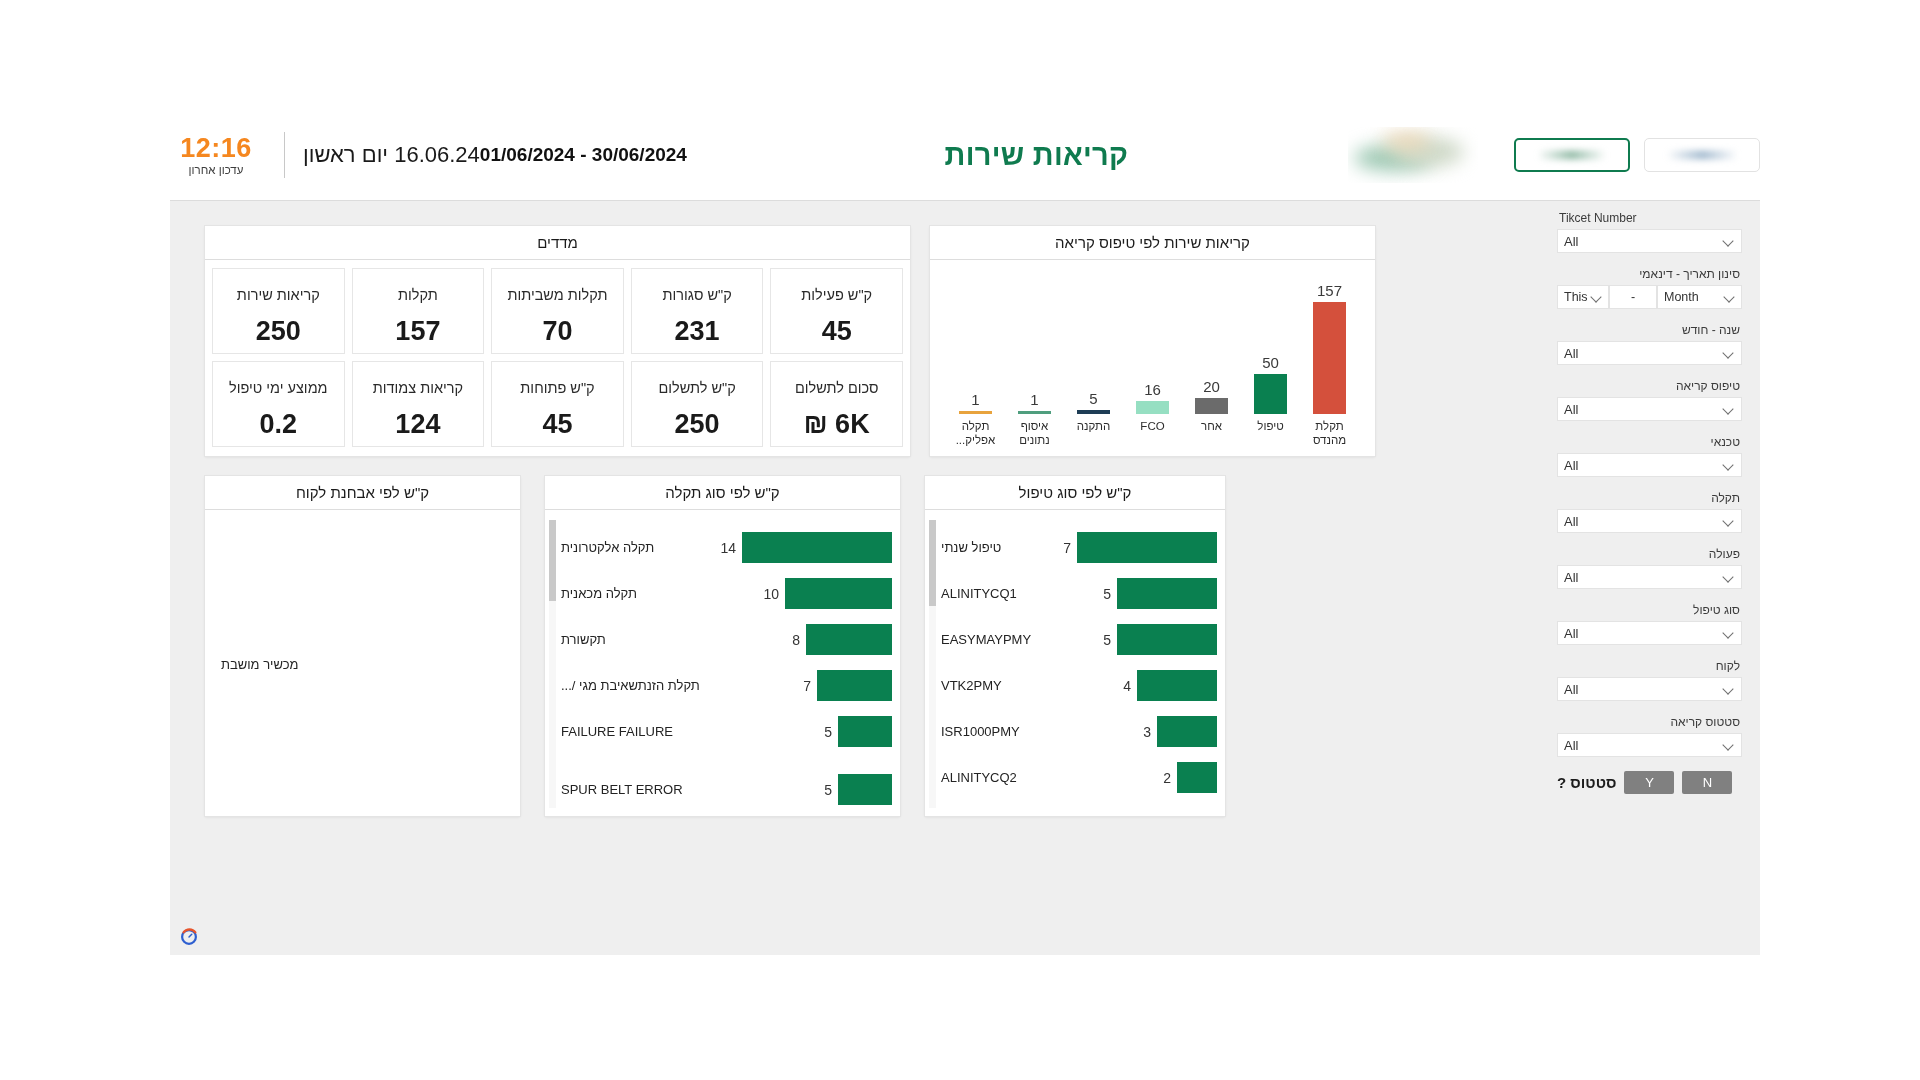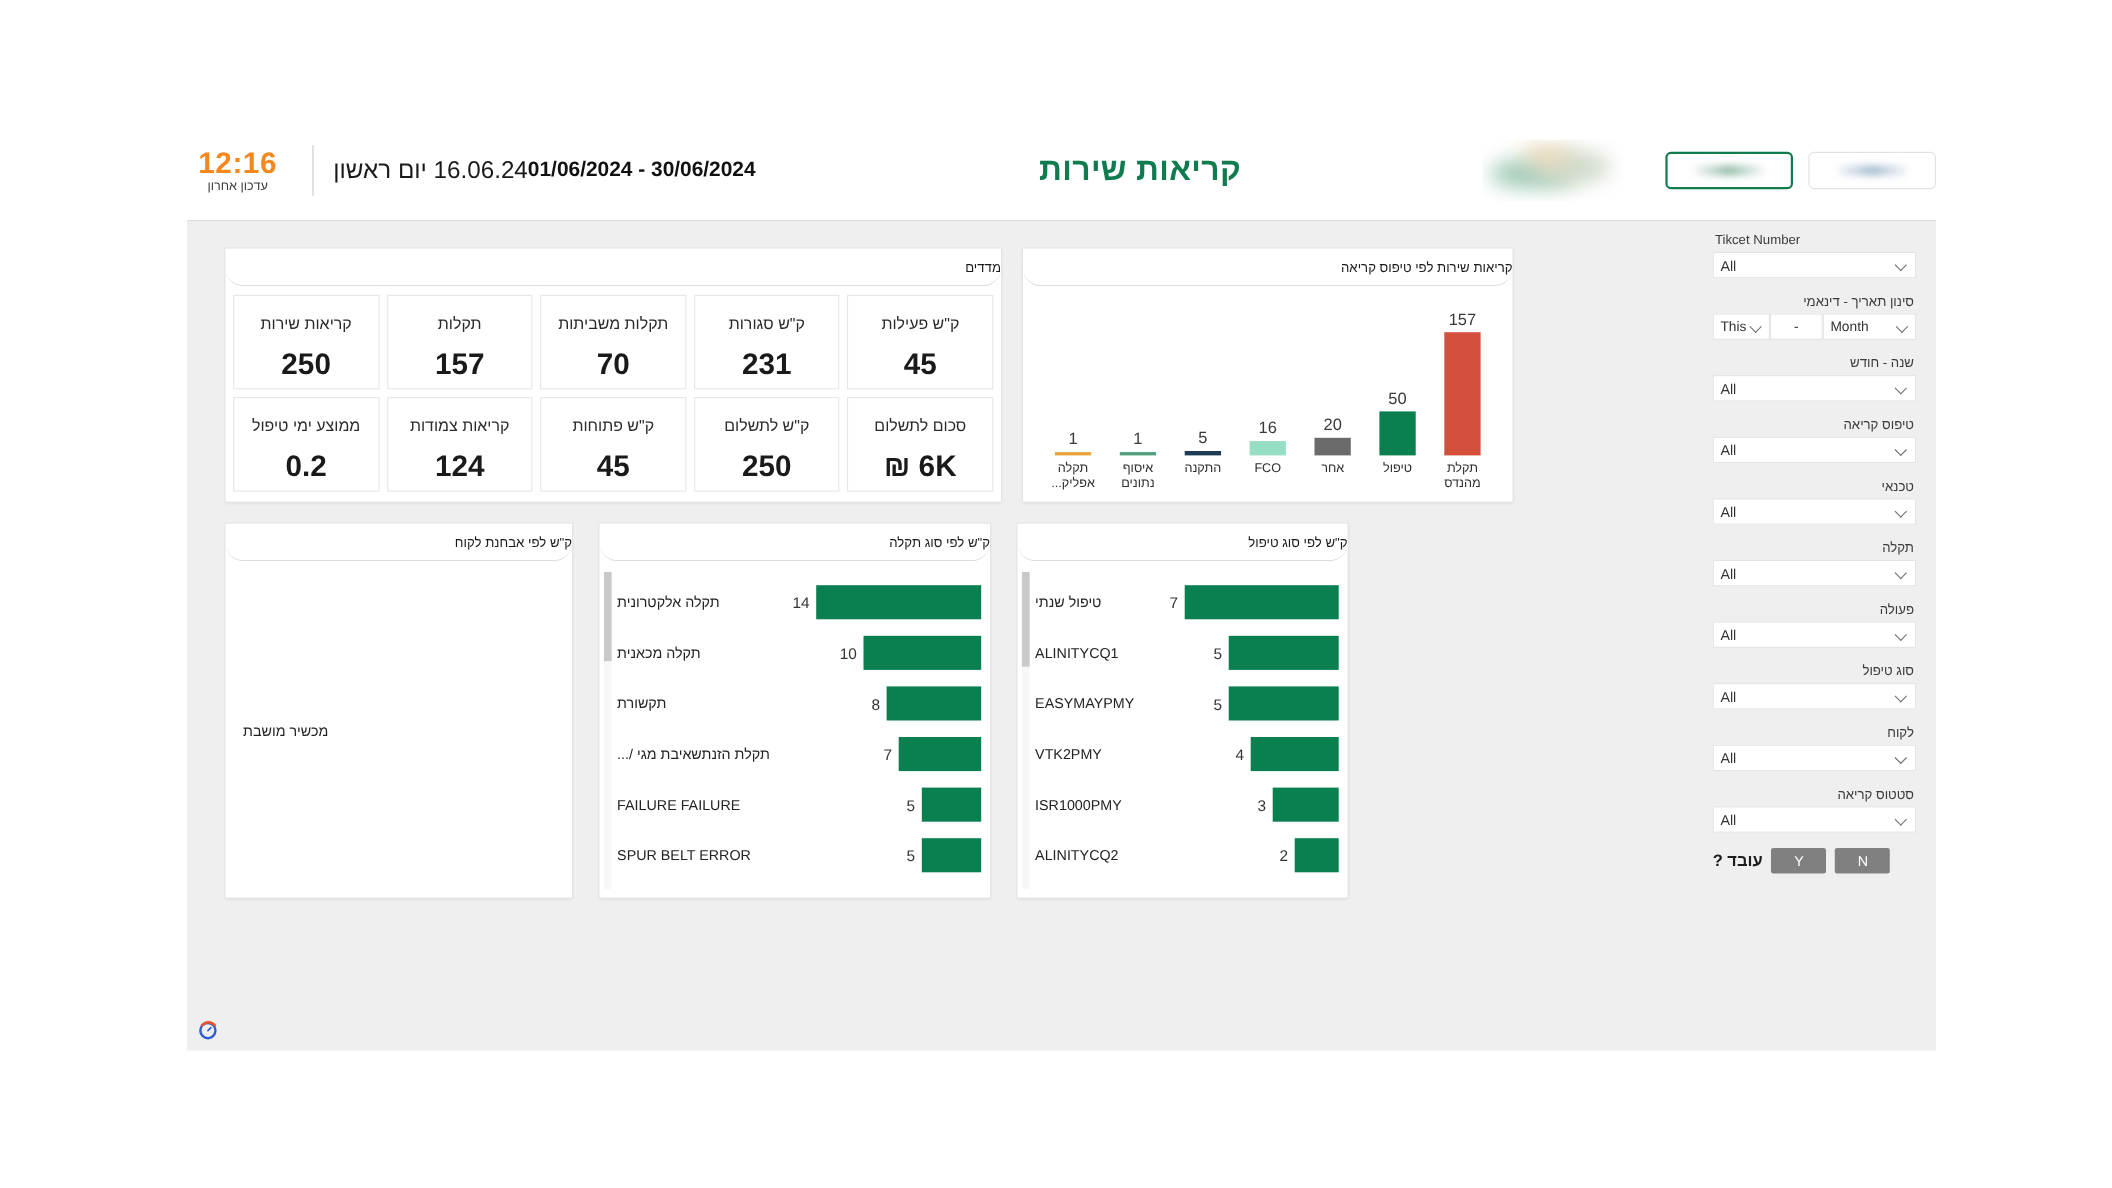--- a/index.html
+++ b/index.html
@@ -61,23 +61,23 @@
   .canvas {
     position:absolute; left:170px; top:200px; width:1590px; height:755px;
     background:#efefef; border-top:1px solid #dcdcdc;
   }
 
   .card {
     position:absolute; background:#ffffff;
     box-shadow: 0 0 0 1px #e4e4e4, 0 1px 3px rgba(0,0,0,.10);
   }
   .card-title {
-    height:34px; line-height:34px; text-align:right;
-    font-size:12px; color:#1b1b1b; border-bottom:1px solid #ddd;
-    white-space:nowrap; overflow:hidden;border-radius:16px;
+    height:34px; line-height:34px; text-align:center;
+    font-size:15px; color:#1b1b1b; border-bottom:1px solid #ddd;
+    white-space:nowrap; overflow:hidden;
   }
   .card-body { position:relative; width:100%; height:calc(100% - 34px); }
 
   
   #kpi-card { left:35px; top:25px; width:705px; height:230px; }
   .kpi-grid {
     display:flex; flex-direction:column; gap:7px;
     padding:8px 7px 9px 7px; height:100%;
   }
   .kpi-row { display:flex; flex-direction:row-reverse; gap:7px; flex:1; }
@@ -359,21 +359,21 @@
                 <div class="hbar-num">7</div>
               </div>
             </div>
             <div class="hbar-row" style="height: 31px;">
               <div class="hbar-label" style="width: 148px;">FAILURE FAILURE</div>
               <div class="hbar-track">
                 <div class="hbar-fill" style="background: rgb(10, 128, 80); width: 54px; height: 31px;"></div>
                 <div class="hbar-num">5</div>
               </div>
             </div>
-            <div class="hbar-row" style="height: 31px;">
+            <div class="hbar-row" style="height: 31px; margin-top: 12px;">
               <div class="hbar-label" style="width: 148px;">SPUR BELT ERROR</div>
               <div class="hbar-track">
                 <div class="hbar-fill" style="background: rgb(10, 128, 80); width: 54px; height: 31px;"></div>
                 <div class="hbar-num">5</div>
               </div>
             </div>
           </div>
         <div class="scroll-track">
           <div class="scroll-thumb" style="height:28%"></div>
         </div>
@@ -498,21 +498,21 @@
         <span class="chev"></span>
       </div>
 
       <div class="f-label">סטטוס קריאה</div>
       <div class="f-select">
         <span class="val">All</span>
         <span class="chev"></span>
       </div>
 
       <div class="open-row">
-        <div class="open-lbl">עובד ?</div>
+        <div class="open-lbl">סטטוס ?</div>
         <div class="yn-btn">Y</div>
         <div class="yn-btn">N</div>
       </div>
     </div>
 
     <div class="foot-logo">
       <svg viewBox="0 0 24 24" width="22" height="22" aria-hidden="true">
         <circle cx="12" cy="13" r="7.5" fill="none" stroke="#2E5FD0" stroke-width="2.4"></circle>
         <path d="M6 8 A8 8 0 0 1 19 8" fill="none" stroke="#E8552B" stroke-width="2.4" stroke-linecap="round"></path>
         <path d="M12 13 L15 10" stroke="#2E5FD0" stroke-width="1.6" stroke-linecap="round"></path>

